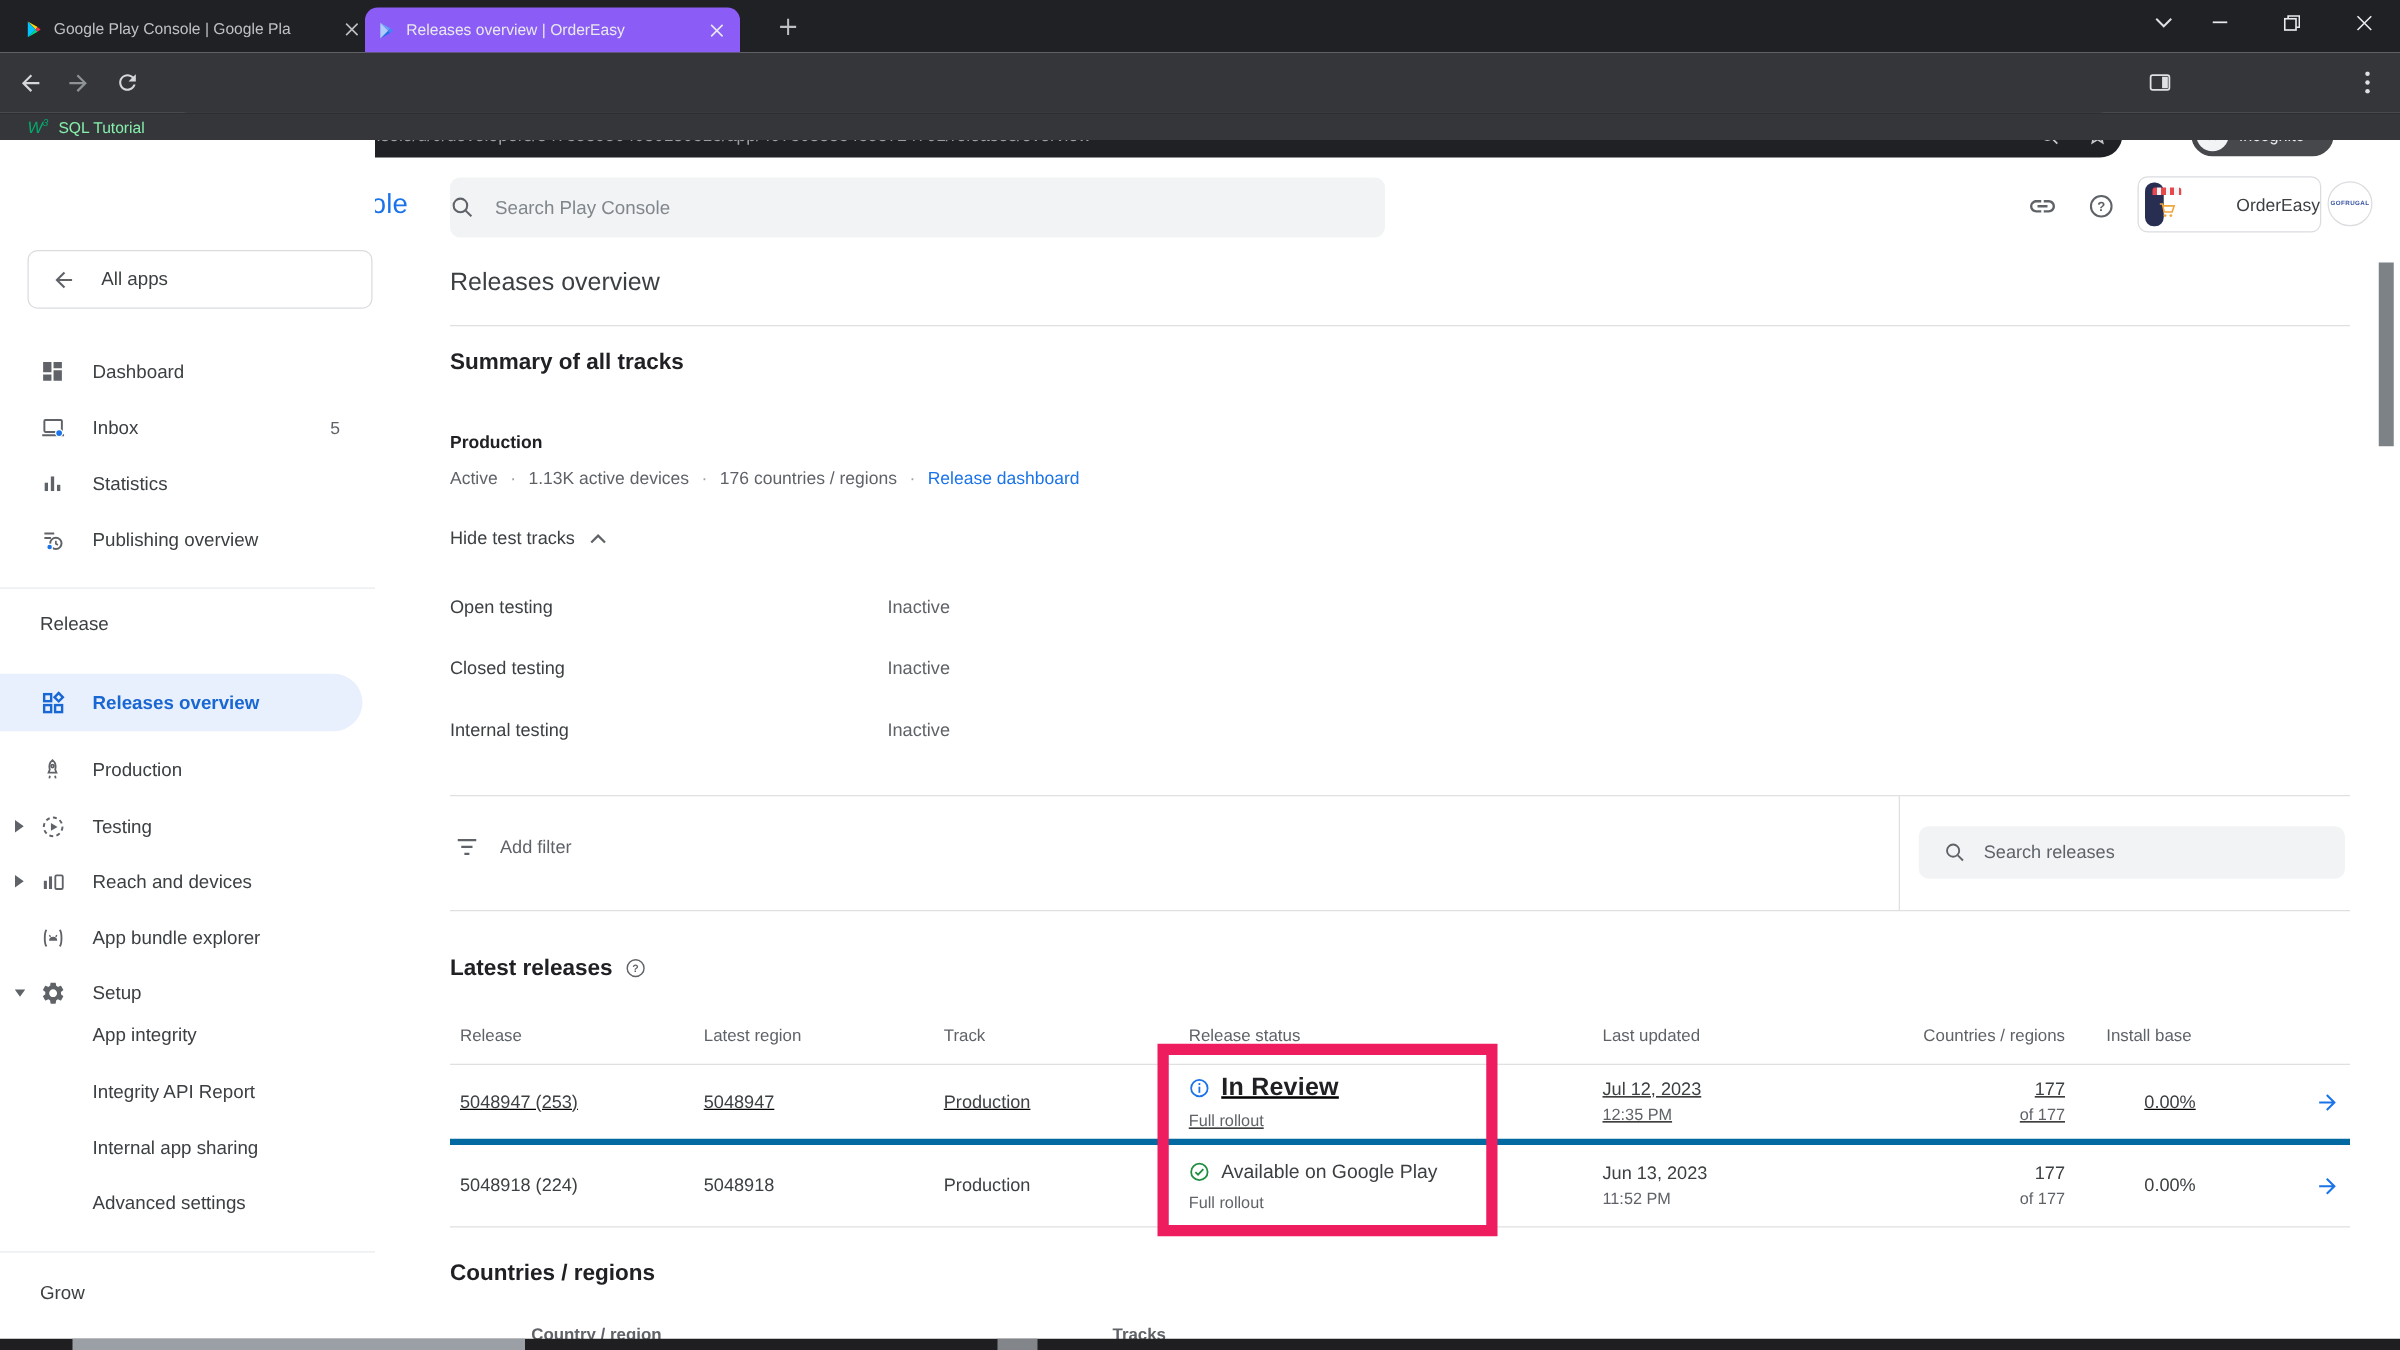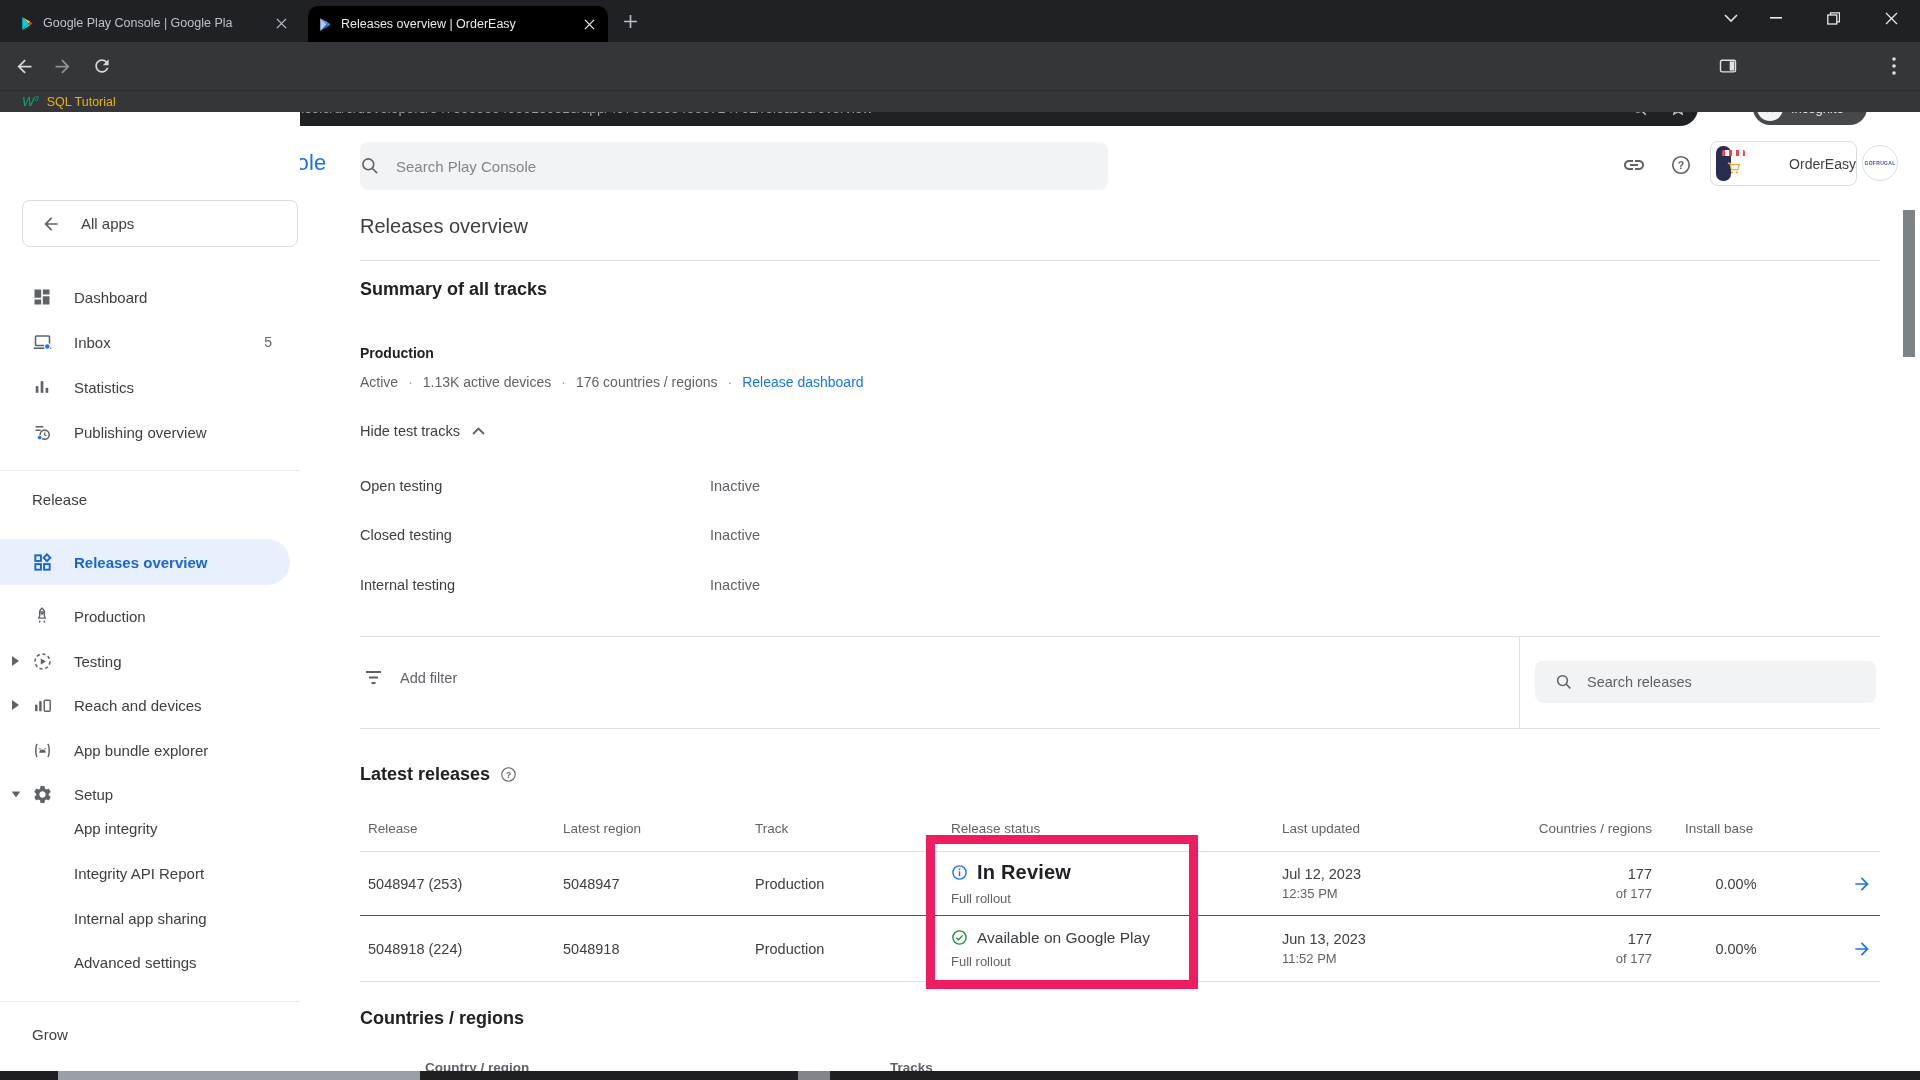--- a/index.html
+++ b/index.html
@@ -4,38 +4,38 @@
 <style>
   * { margin:0; padding:0; box-sizing:border-box; }
   body { font-family:"Liberation Sans", sans-serif; background:#fff; }
   .screen { position:relative; width:1920px; height:1080px; overflow:hidden; background:#fff; }
   .abs { position:absolute; }
 
   
   .tabstrip { position:absolute; left:0; top:0; width:1920px; height:42px; background:#202124; }
   .tab { position:absolute; display:flex; align-items:center; gap:8px; padding:0 10px; }
   .tab-inactive { left:10px; top:8px; width:290px; height:30px; color:#bdc1c6; }
-  .tab-active { left:308px; top:6px; width:300px; height:36px; background:#000000; border-radius:10px 10px 0 0; color:#e8eaed; }
+  .tab-active { left:292px; top:6px; width:300px; height:36px; background:#8b5cf6; border-radius:10px 10px 0 0; color:#e8eaed; }
   .tab-title { font-size:12.5px; white-space:nowrap; overflow:hidden; flex:1; }
   .tab-close { width:17px; height:17px; display:flex; align-items:center; justify-content:center; border-radius:50%; flex:none; }
   .newtab { position:absolute; left:620px; top:11px; width:20px; height:20px; display:flex; align-items:center; justify-content:center; }
   .winbtn { position:absolute; top:0; width:46px; height:36px; display:flex; align-items:center; justify-content:center; }
 
   .toolbar { position:absolute; left:0; top:42px; width:1920px; height:48px; background:#35363a; }
   .navic { position:absolute; top:12px; width:24px; height:24px; display:flex; align-items:center; justify-content:center; }
   .urlpill { position:absolute; left:132px; top:48px; width:1566px; height:36px; border-radius:18px; background:#202124; display:flex; align-items:center; }
   .urltext { font-size:14px; white-space:nowrap; margin-left:8px; }
   .url-domain { color:#e8eaed; }
   .url-path { color:#9aa0a6; }
   .incog { position:absolute; left:1753px; top:49px; width:114px; height:34px; border-radius:17px; background:#46484c; display:flex; align-items:center; gap:8px; padding-left:4px; }
   .incog-circle { width:26px; height:26px; border-radius:50%; background:#f1f3f4; display:flex; align-items:center; justify-content:center; }
   .incog-label { color:#e8eaed; font-size:13px; }
 
   .bookmarks { position:absolute; left:0; top:90px; width:1920px; height:22px; background:#35363a; border-top:1px solid #2b2c2f; display:flex; align-items:center; padding-left:22px; gap:8px; }
-  .bm-label { color:#eab308; font-size:12.5px; }
+  .bm-label { color:#86efac; font-size:12.5px; }
   .w3 { color:#04aa6d; font-weight:normal; font-size:13px; font-style:italic; }
   .w3 sup { font-size:8px; }
 
   
   .burger { position:absolute; left:36px; top:153px; width:24px; height:18px; display:flex; flex-direction:column; justify-content:space-between; }
   .burger span { height:2px; background:#5f6368; border-radius:1px; }
   .logo-text { position:absolute; left:116px; top:150px; font-size:22px; letter-spacing:.2px; }
   .logo-gp { color:#5f6368; }
   .logo-console { color:#1a73e8; }
   .hsearch { position:absolute; left:360px; top:142px; width:748px; height:48px; background:#f1f3f4; border-radius:8px; display:flex; align-items:center; gap:16px; }
@@ -78,21 +78,21 @@
   .vline { position:absolute; width:1px; background:#e0e0e0; }
   .addfilter { position:absolute; left:366px; top:670px; display:flex; align-items:center; gap:15px; font-size:14.5px; color:#5f6368; }
   .rsearch { position:absolute; left:1535px; top:661px; width:341px; height:42px; background:#f1f3f4; border-radius:8px; display:flex; align-items:center; padding-left:20px; gap:14px; }
   .rsearch input { font-size:14.5px; }
   .rsearch input::placeholder { color:#5f6368; }
   .latest-head { position:absolute; left:360px; top:764px; font-size:18px; font-weight:bold; color:#202124; display:flex; align-items:center; gap:10px; }
 
   .rtable { position:absolute; left:360px; top:806px; width:1520px; }
   .trgrid { display:grid; grid-template-columns:195px 192px 196px 331px 251px 139px 128px 1fr; padding-left:8px; align-items:center; }
   .thead { height:46px; border-bottom:1px solid #e0e0e0; font-size:13.5px; color:#5f6368; }
-  .tr1 { height:64px; border-bottom:1px solid #0369a1; }
+  .tr1 { height:64px; border-bottom:5px solid #0369a1;text-decoration:underline; }
   .tr2 { height:66px; border-bottom:1px solid #e0e0e0; }
   .cell { font-size:14.5px; color:#3c4043; }
   .c-right { text-align:right; padding-right:20px; }
   .c-center { text-align:center; }
   .h-install { padding-left:13px; }
   .statuscell { display:flex; flex-direction:column; justify-content:center; }
   .statustitle { display:flex; align-items:center; gap:9px; }
   .st-big { font-size:20px; font-weight:bold; color:#202124; letter-spacing:.2px; }
   .st-reg { font-size:15.5px; color:#3c4043; }
   .st-sub { font-size:13px; color:#5f6368; margin-top:7px; }

